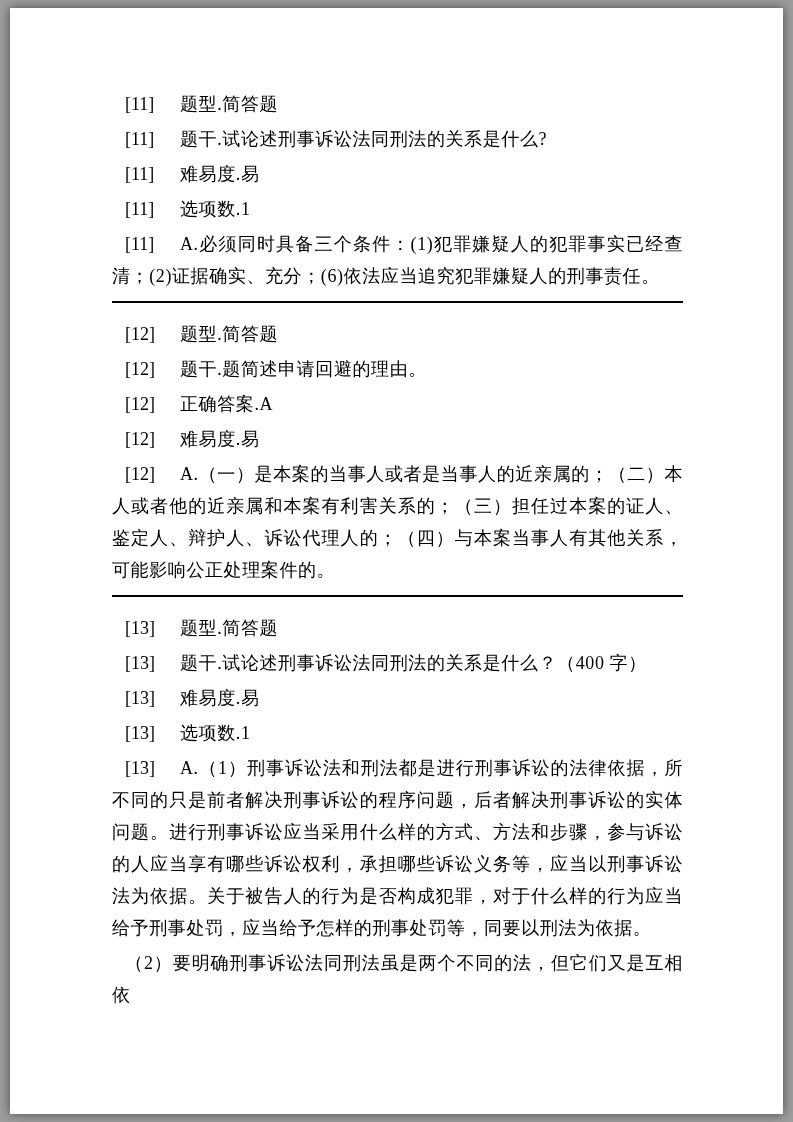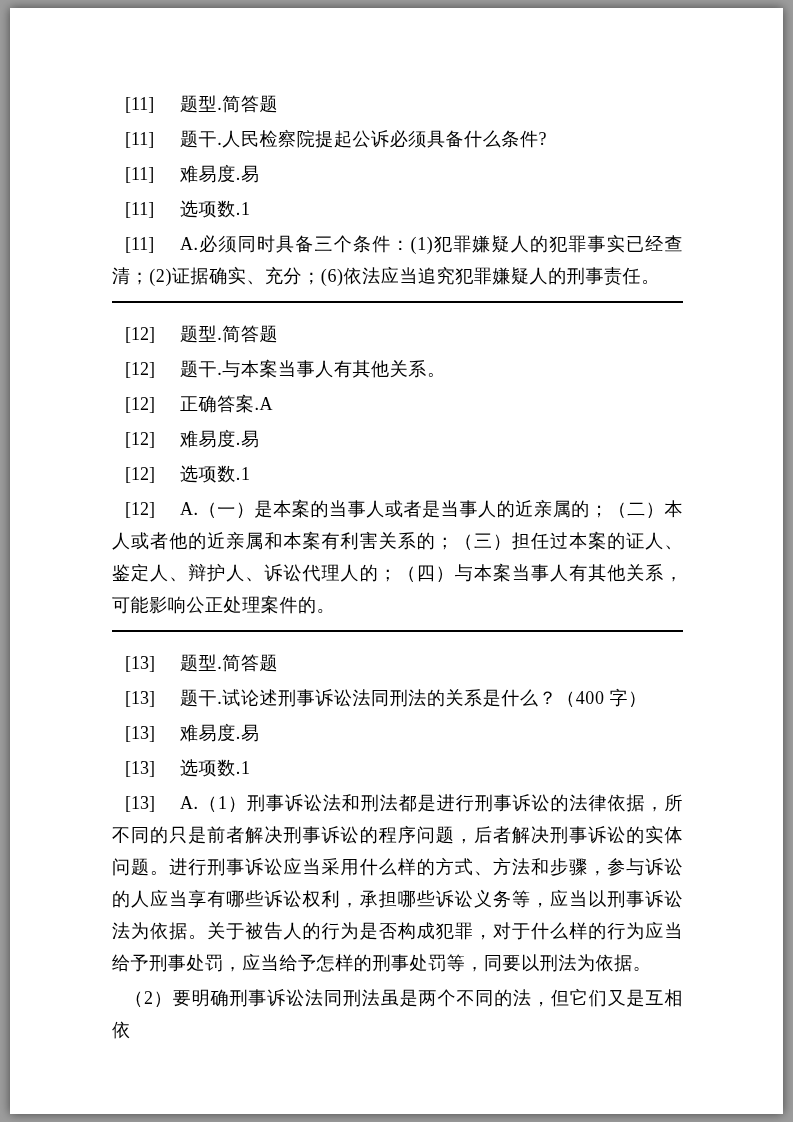--- a/index.html
+++ b/index.html
@@ -52,34 +52,33 @@
   }
 </style>
 </head>
 <body>
 
 <div class="viewport">
   <div class="paper">
 
     <section>
       <p class="row"><span class="tag">[11]</span><span>题型.简答题</span></p>
-      <p class="row"><span class="tag">[11]</span><span>题干.人民检察院提起公诉必须具备什么条件?</span></p>
+      <p class="row"><span class="tag">[11]</span><span>题干.试论述刑事诉讼法同刑法的关系是什么?</span></p>
       <p class="row"><span class="tag">[11]</span><span>难易度.易</span></p>
       <p class="row"><span class="tag">[11]</span><span>选项数.1</span></p>
       <p class="row"><span class="tag">[11]</span><span>A.必须同时具备三个条件：(1)犯罪嫌疑人的犯罪事实已经查清；(2)证据确实、充分；(6)依法应当追究犯罪嫌疑人的刑事责任。</span></p>
     </section>
 
     <div class="divider"></div>
 
     <section>
       <p class="row"><span class="tag">[12]</span><span>题型.简答题</span></p>
-      <p class="row"><span class="tag">[12]</span><span>题干.与本案当事人有其他关系。</span></p>
+      <p class="row"><span class="tag">[12]</span><span>题干.题简述申请回避的理由。</span></p>
       <p class="row"><span class="tag">[12]</span><span>正确答案.A</span></p>
       <p class="row"><span class="tag">[12]</span><span>难易度.易</span></p>
-      <p class="row"><span class="tag">[12]</span><span>选项数.1</span></p>
       <p class="row"><span class="tag">[12]</span><span>A.（一）是本案的当事人或者是当事人的近亲属的；（二）本人或者他的近亲属和本案有利害关系的；（三）担任过本案的证人、鉴定人、辩护人、诉讼代理人的；（四）与本案当事人有其他关系，可能影响公正处理案件的。</span></p>
     </section>
 
     <div class="divider"></div>
 
     <section>
       <p class="row"><span class="tag">[13]</span><span>题型.简答题</span></p>
       <p class="row"><span class="tag">[13]</span><span>题干.试论述刑事诉讼法同刑法的关系是什么？（400 字）</span></p>
       <p class="row"><span class="tag">[13]</span><span>难易度.易</span></p>
       <p class="row"><span class="tag">[13]</span><span>选项数.1</span></p>

